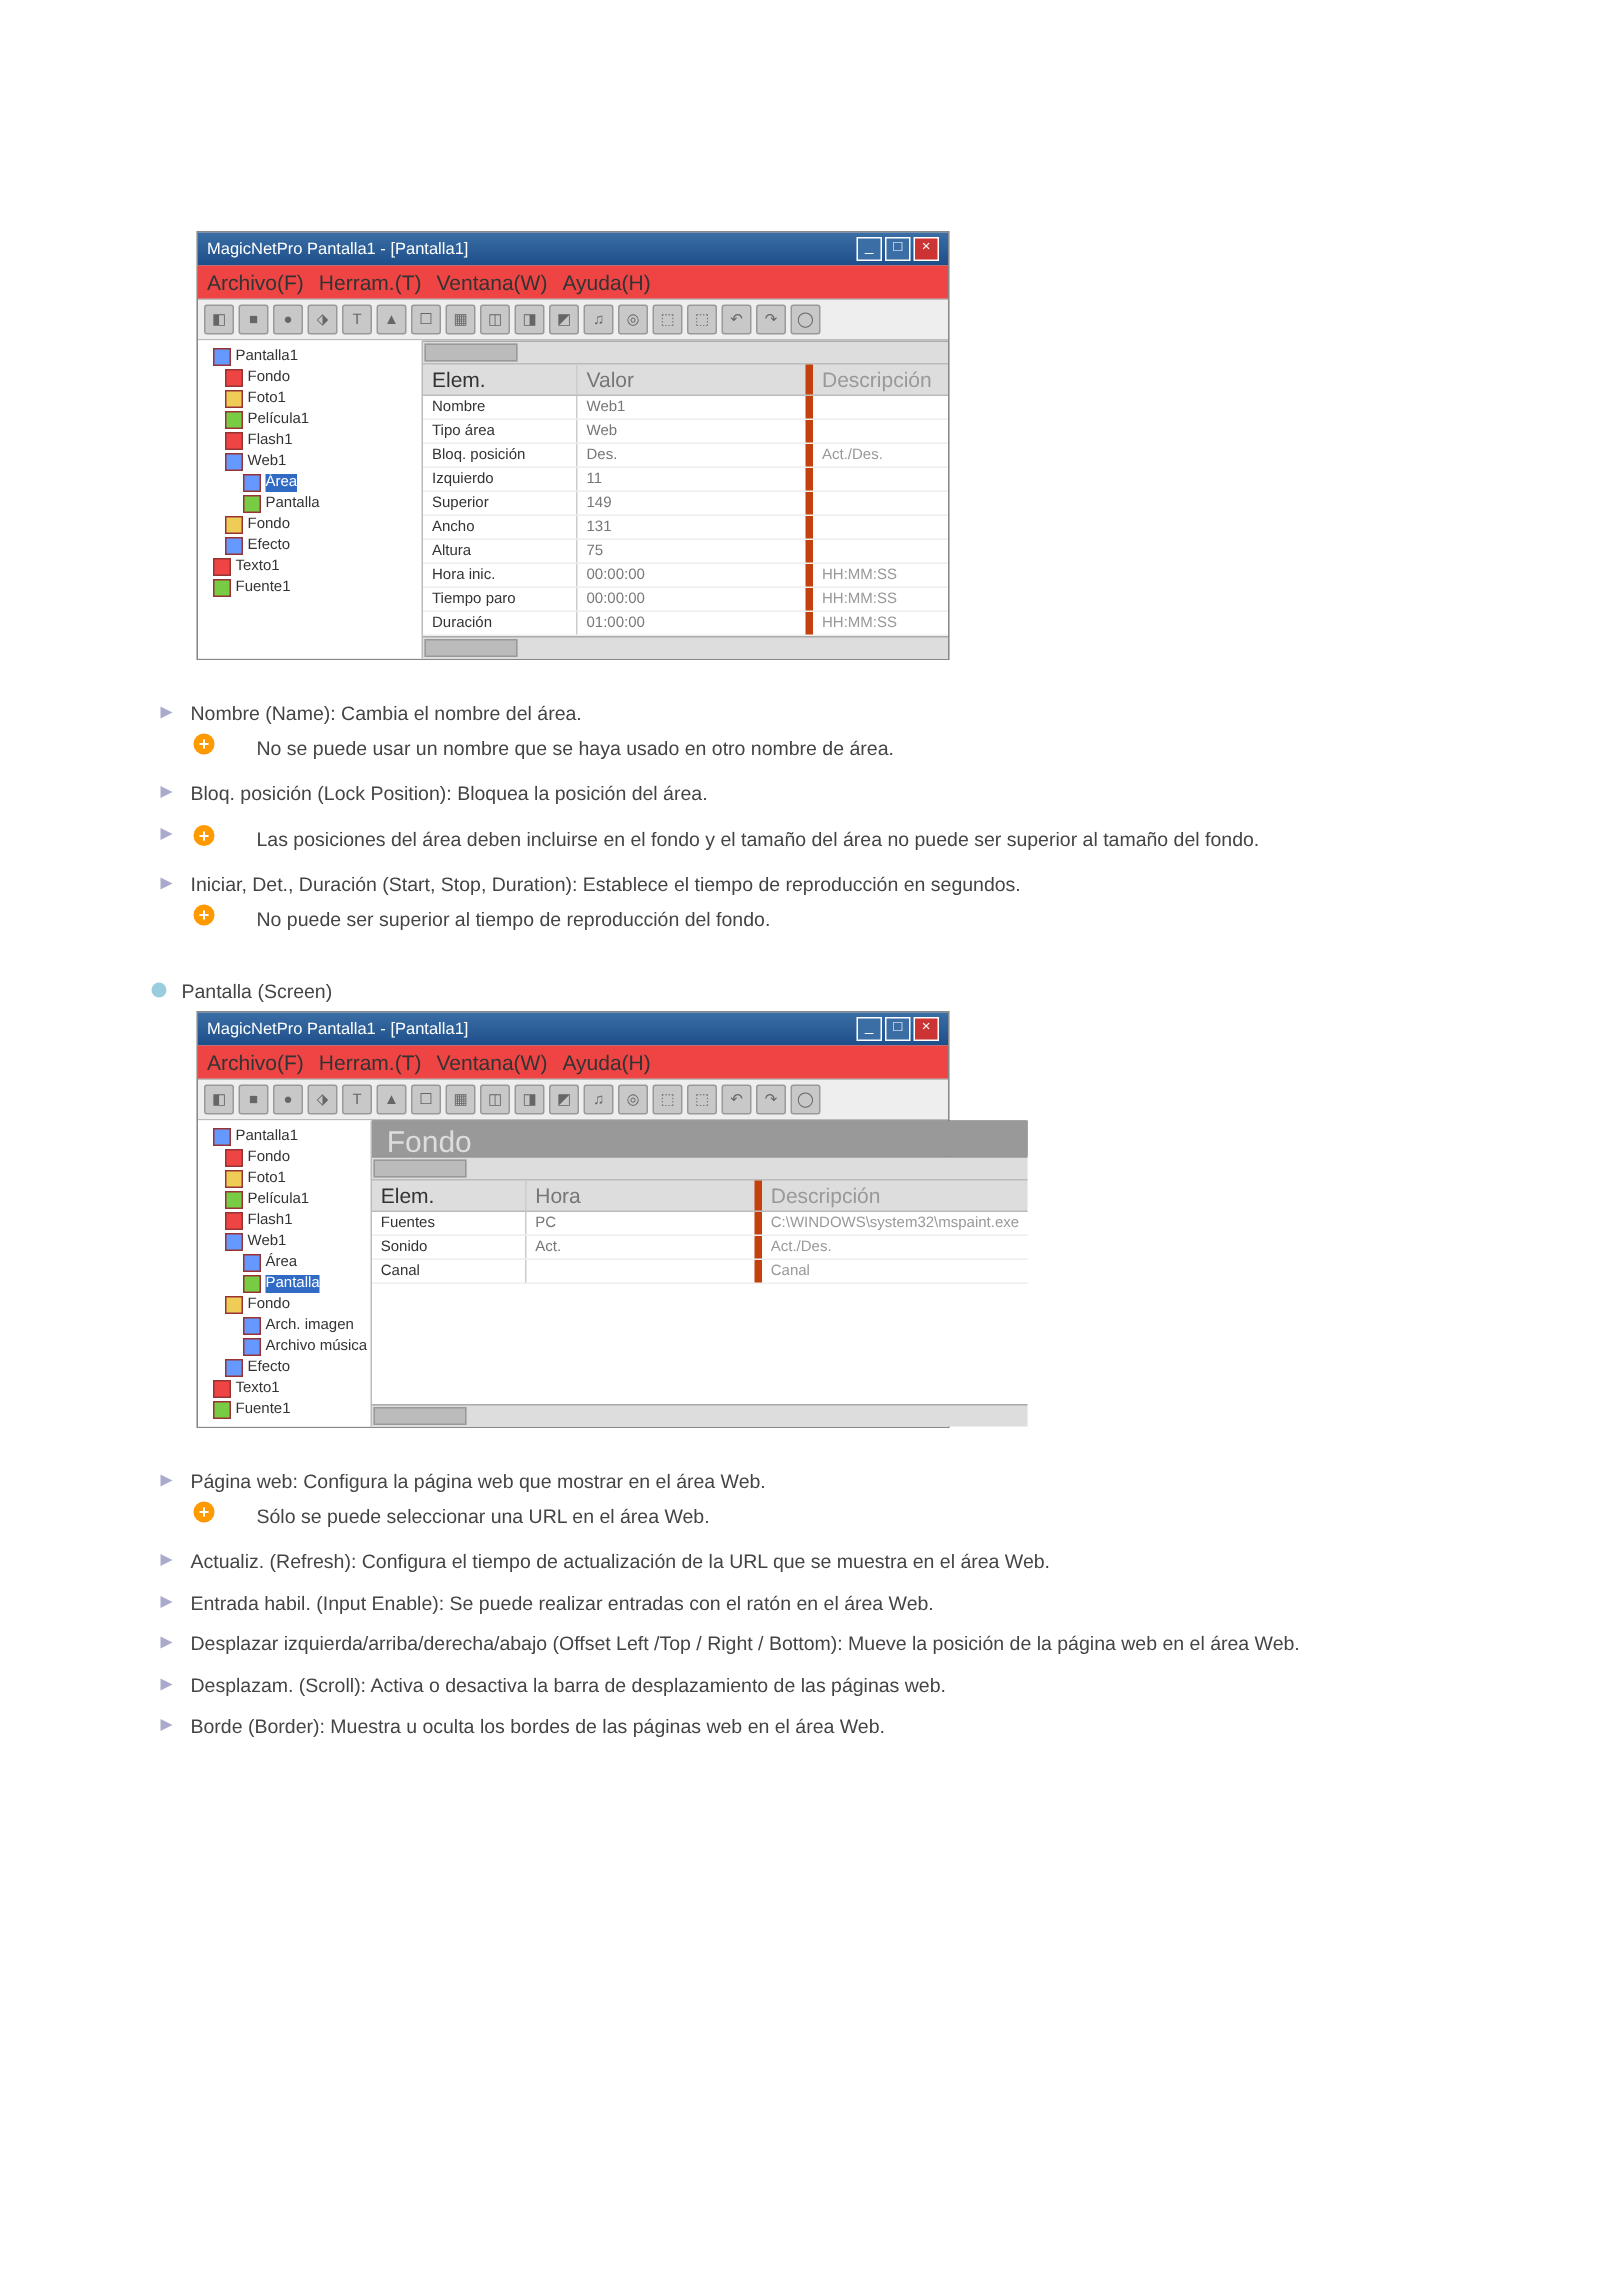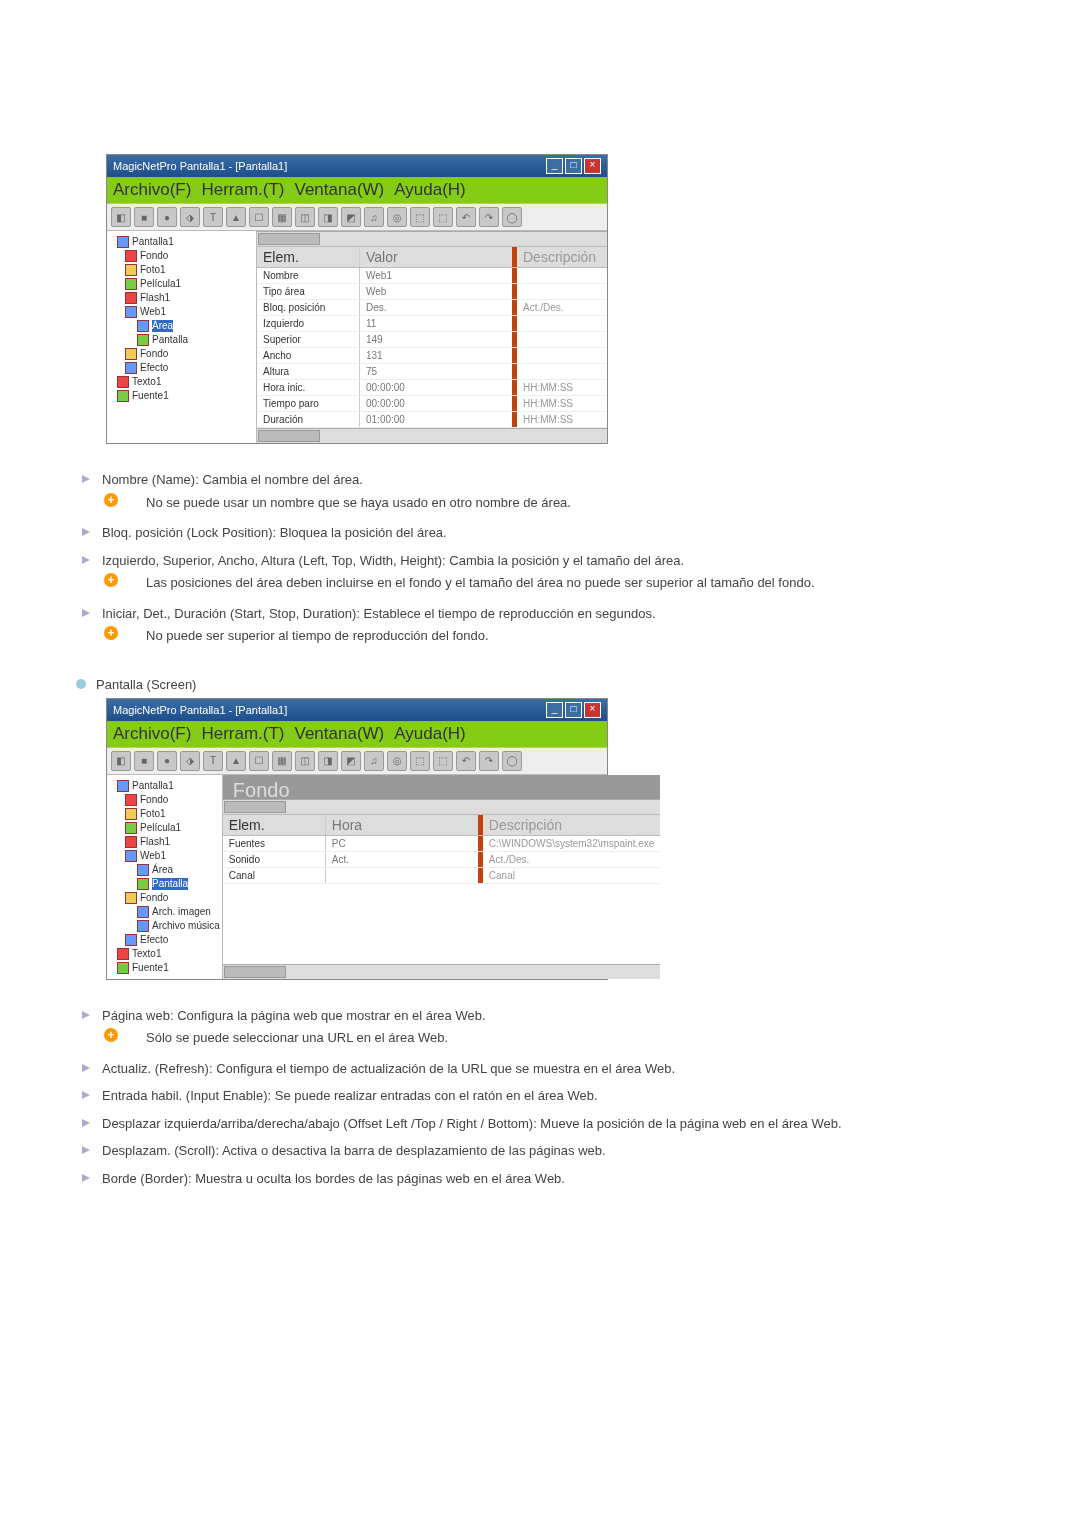--- a/index.html
+++ b/index.html
@@ -1,23 +1,23 @@
 <!DOCTYPE html>
 <html><head>
 <meta charset="utf-8">
 <style>
 body{margin:0;background:#fff;font-family:Verdana,Arial,sans-serif;font-size:12px;color:#333;width:1080px}
-.page{padding:150px 90px 60px 76px}
+.page{padding:150px 90px 60px 101px}
 .screenshot{width:500px;border:1px solid #888;background:#ece9d8;margin:4px 0 14px 30px}
 .titlebar{background:linear-gradient(#3a6ea5,#1e4e8a);color:#fff;font-size:11px;padding:3px 6px;display:flex;align-items:center;justify-content:space-between}
 .titlebar .tbtns{display:flex;gap:2px}
 .titlebar .tbtn{width:15px;height:14px;background:#c33;border:1px solid #fff;font-size:10px;line-height:12px;text-align:center}
 .titlebar .tbtn.min{background:#3a6ea5}
 .titlebar .tbtn.max{background:#3a6ea5}
-.menubar{background:#84cc16;font-size:17px;padding:3px 6px;color:#333;border-bottom:1px solid #bbb;display:flex;gap:10px}
+.menubar{background:#ef4444;font-size:14px;padding:3px 6px;color:#333;border-bottom:1px solid #bbb;display:flex;gap:10px}
 .toolbar{background:#eee;border-bottom:1px solid #bbb;padding:3px 4px;display:flex;gap:3px;flex-wrap:wrap}
 .toolbar .ticon{width:18px;height:18px;background:#c8c8c8;border:1px solid #999;border-radius:2px;display:inline-flex;align-items:center;justify-content:center;font-size:10px;color:#666}
 .body{display:flex;background:#fff}
 .tree{width:145px;background:#fff;border-right:1px solid #bbb;font-size:10px;color:#333;padding:4px 2px}
 .tree .node{padding:1px 0 1px 8px;white-space:nowrap;display:flex;gap:3px}
 .tree .node.d1{padding-left:16px}
 .tree .node.d2{padding-left:28px}
 .tree .sel{background:#316ac5;color:#fff}
 .tree .ico{width:10px;height:10px;display:inline-block;background:#f7a;border:1px solid #933}
 .tree .ico.r{background:#e44}
@@ -206,21 +206,21 @@
       <div class="scroll-x">
             <div class="thumb"></div>
           </div>
     </div>
   </div>
 </div>
 
 <ul class="notes" id="notes1">
       <li><span>Nombre (Name): Cambia el nombre del área.</span><div class="sub"><span class="sub-inner">No se puede usar un nombre que se haya usado en otro nombre de área.</span></div></li>
       <li><span>Bloq. posición (Lock Position): Bloquea la posición del área.</span></li>
-      <li><span>Izquierdo, Superior, Ancho, Altura (Left, Top, Width, Height): Cambia la posición y el tamaño del área.</span><div class="sub"><span class="sub-inner">Las posiciones del área deben incluirse en el fondo y el tamaño del área no puede ser superior al tamaño del fondo.</span></div></li>
+      <li><div class="sub"><span class="sub-inner">Las posiciones del área deben incluirse en el fondo y el tamaño del área no puede ser superior al tamaño del fondo.</span></div></li>
       <li><span>Iniciar, Det., Duración (Start, Stop, Duration): Establece el tiempo de reproducción en segundos.</span><div class="sub"><span class="sub-inner">No puede ser superior al tiempo de reproducción del fondo.</span></div></li>
     </ul>
 
 <div class="sect">Pantalla (Screen)</div>
 
 <div class="screenshot">
   <div class="titlebar">
     <span>MagicNetPro Pantalla1 - [Pantalla1]</span>
     <div class="tbtns">
       <div class="tbtn min">_</div>

